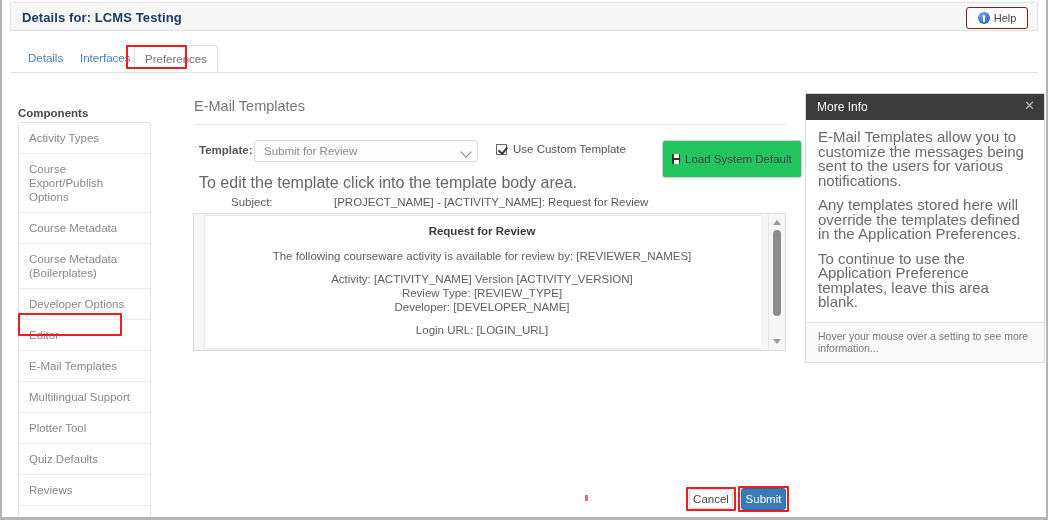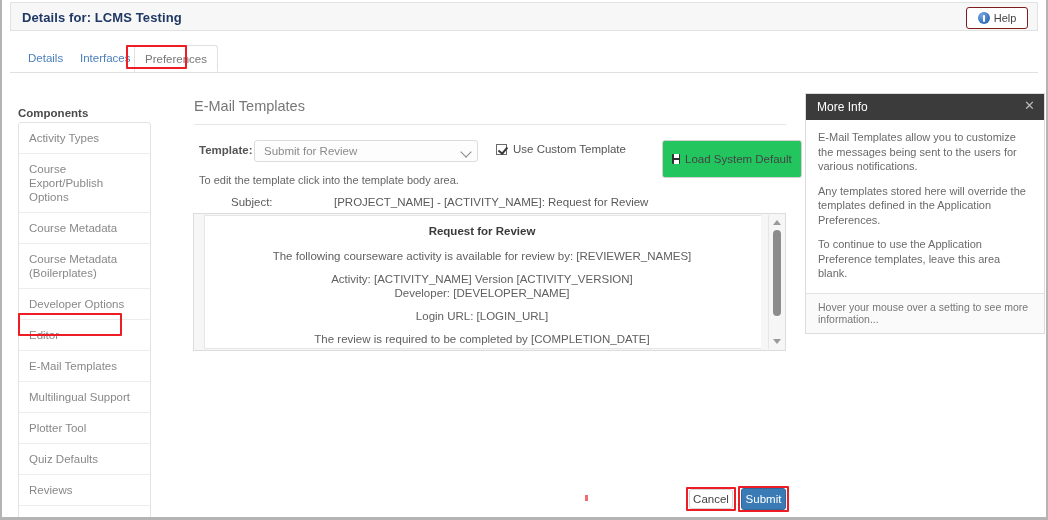--- a/index.html
+++ b/index.html
@@ -281,21 +281,21 @@
     left: 1.5px;
     bottom: 0.5px;
     width: 5px;
     height: 4px;
     background: #ffffff;
   }
   .hint-text {
     position: absolute;
     left: 197px;
     top: 174px;
-    font-size: 11px;
+    font-size: 16px;
     color: #666666;
   }
   .subject-row {
     position: absolute;
     left: 197px;
     top: 196px;
     width: 580px;
     font-size: 11.5px;
     color: #5a5a5a;
     margin-left: 32px;
@@ -408,21 +408,21 @@
     right: 9px;
     top: 4px;
     font-size: 13px;
     color: #b9b9b9;
     cursor: pointer;
     line-height: 16px;
   }
   .mi-body { padding: 10px 12px 9px 12px; }
   .mi-body p {
     margin: 0 0 10px 0;
-    font-size: 11px;
+    font-size: 15px;
     line-height: 14.5px;
     color: #6a6a6a;
   }
   .mi-body p:last-child { margin-bottom: 3px; }
   .mi-foot {
     border-top: 1px solid #e3e3e3;
     background: #fafafa;
     padding: 7px 12px 8px 12px;
     font-size: 10.5px;
     color: #777777;
@@ -532,20 +532,21 @@
 
   <div class="subject-row">
     <span class="subject-label">Subject:</span><span class="subject-value">[PROJECT_NAME] - [ACTIVITY_NAME]: Request for Review</span>
   </div>
 
   <div class="body-box">
     <div class="body-inner">
       <p class="bold">Request for Review</p>
       <p>The following courseware activity is available for review by: [REVIEWER_NAMES]</p>
       <p class="tight">Activity: [ACTIVITY_NAME] Version [ACTIVITY_VERSION]</p>
+      <p class="tight">Review Type: [REVIEW_TYPE]</p>
       <p>Developer: [DEVELOPER_NAME]</p>
       <p>Login URL: [LOGIN_URL]</p>
       <p>The review is required to be completed by [COMPLETION_DATE]</p>
     </div>
     <div class="vscroll">
       <span class="arrow up"></span>
       <span class="thumb"></span>
       <span class="arrow down"></span>
     </div>
   </div>

